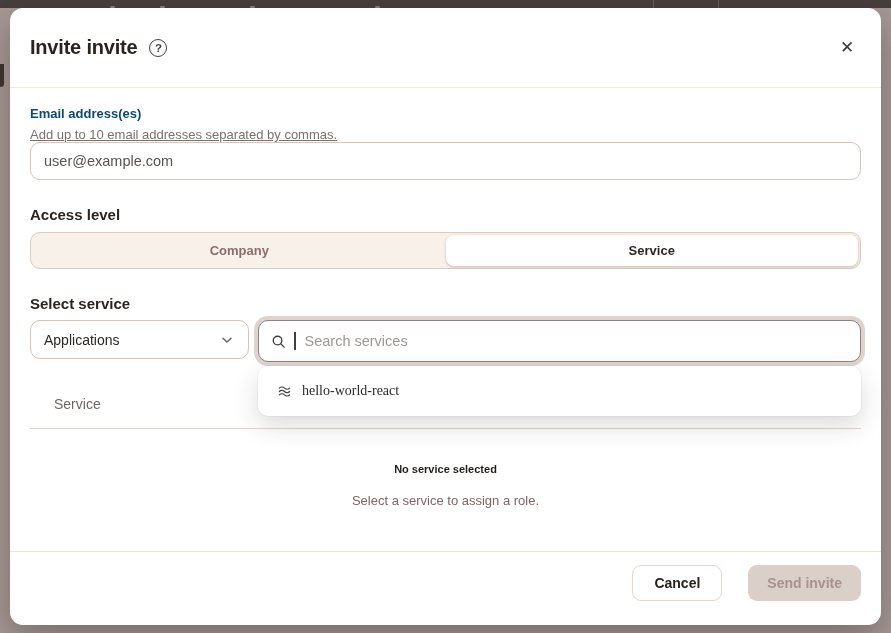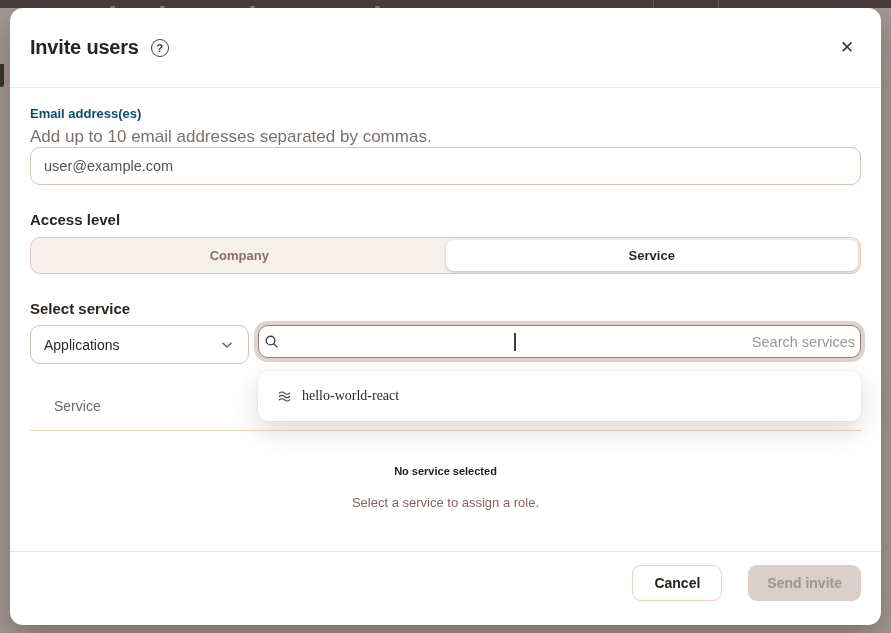--- a/index.html
+++ b/index.html
@@ -23,42 +23,42 @@
   .modal-title { font-size:20px; font-weight:700; color:#282420; letter-spacing:-0.2px; }
   .help-icon { margin-left:12px; width:18px; height:18px; border:1.5px solid #46403b; border-radius:50%;
                display:flex; align-items:center; justify-content:center;
                font-size:11.5px; font-weight:600; color:#46403b; cursor:pointer; }
   .close-btn { margin-left:auto; width:28px; height:28px; display:flex; align-items:center; justify-content:center;
                font-size:17px; color:#3f3a35; cursor:pointer; }
 
   .modal-body { padding:18px 20px 0; }
 
   .field-label { font-size:13px; font-weight:700; color:#0c4a6e; }
-  .helper-text { margin-top:6px; font-size:17px; color:#7b706b; }
+  .helper-text { margin-top:6px; font-size:13px; color:#7b706b;text-decoration:underline; }
   .text-input { margin-top:0; width:100%; height:38px; border:1px solid #d8c4ba; border-radius:10px;
                 padding:0 13px; font-size:14.5px; color:#57534e; outline:none; background:#fff;
                 font-family:"Liberation Sans", sans-serif; }
 
   .section-label { margin-top:26px; font-size:15px; font-weight:600; color:#2b2520; }
 
   .segmented { margin-top:9px; height:37px; background:#f7f1e9; border:1px solid #ddcabf;
                border-radius:10px; display:flex; padding:2px; }
   .segment { flex:1; display:flex; align-items:center; justify-content:center;
              font-size:13px; font-weight:600; color:#8a6d6d; border-radius:8px; cursor:pointer; }
   .segment.selected { background:#ffffff; color:#2b2824; box-shadow:0 1px 3px rgba(63,46,38,.28); }
 
   .picker-row { margin-top:8px; display:flex; gap:9px; }
   .category-select { width:219px; height:39px; border:1px solid #d6c2b8; border-radius:10px; background:#fff;
                      display:flex; align-items:center; justify-content:space-between; padding:0 13px;
                      font-size:14px; color:#2b2824; cursor:pointer; flex:none; }
 
   .search-wrap { flex:1; position:relative; }
-  .search-input { height:33px; background:#fff; border:1px solid #8c8380; border-radius:10px;
-                  box-shadow:0 0 0 4px #ddd4d0; display:flex; align-items:center; padding:0 5px; gap:8px;
-                  cursor:text;justify-content:space-between; }
+  .search-input { height:42px; background:#fff; border:1px solid #8c8380; border-radius:10px;
+                  box-shadow:0 0 0 4px #ddd4d0; display:flex; align-items:center; padding:0 12px; gap:8px;
+                  cursor:text; }
   .caret { width:1.5px; height:18px; background:#3f3f3f; }
   .placeholder { font-size:14.5px; color:#9c9894; margin-left:1px; }
 
   .results-panel { position:absolute; top:46px; left:0; right:0; background:#fff; border-radius:10px;
                    box-shadow:0 10px 24px rgba(50,35,28,.16), 0 0 0 1px rgba(0,0,0,.03);
                    padding:6px; z-index:10;font-family:Liberation Serif, serif; }
   .result-item { height:38px; display:flex; align-items:center; gap:10px; padding:0 13px;
                  font-size:14px; color:#2b2a2c; border-radius:7px; cursor:pointer; }
 
   .col-header { margin:34px 0 0 24px; font-size:14px; color:#6e6762; }
@@ -86,21 +86,21 @@
     <span class="nav-fragment" style="left:250px"></span>
     <span class="nav-fragment" style="left:375px"></span>
     <span class="topbar-sep" style="left:653px"></span>
     <span class="topbar-sep" style="left:718px"></span>
   </div>
   <div class="bg-glyph"></div>
 
   <div class="modal">
 
     <div class="modal-header">
-      <span class="modal-title">Invite users</span>
+      <span class="modal-title">Invite invite</span>
       <span class="help-icon">?</span>
       <span class="close-btn">✕</span>
     </div>
 
     <div class="modal-body">
 
       <div class="field-label">Email address(es)</div>
       <div class="helper-text">Add up to 10 email addresses separated by commas.</div>
       <input class="text-input" type="text" value="user@example.com" style="">
 

